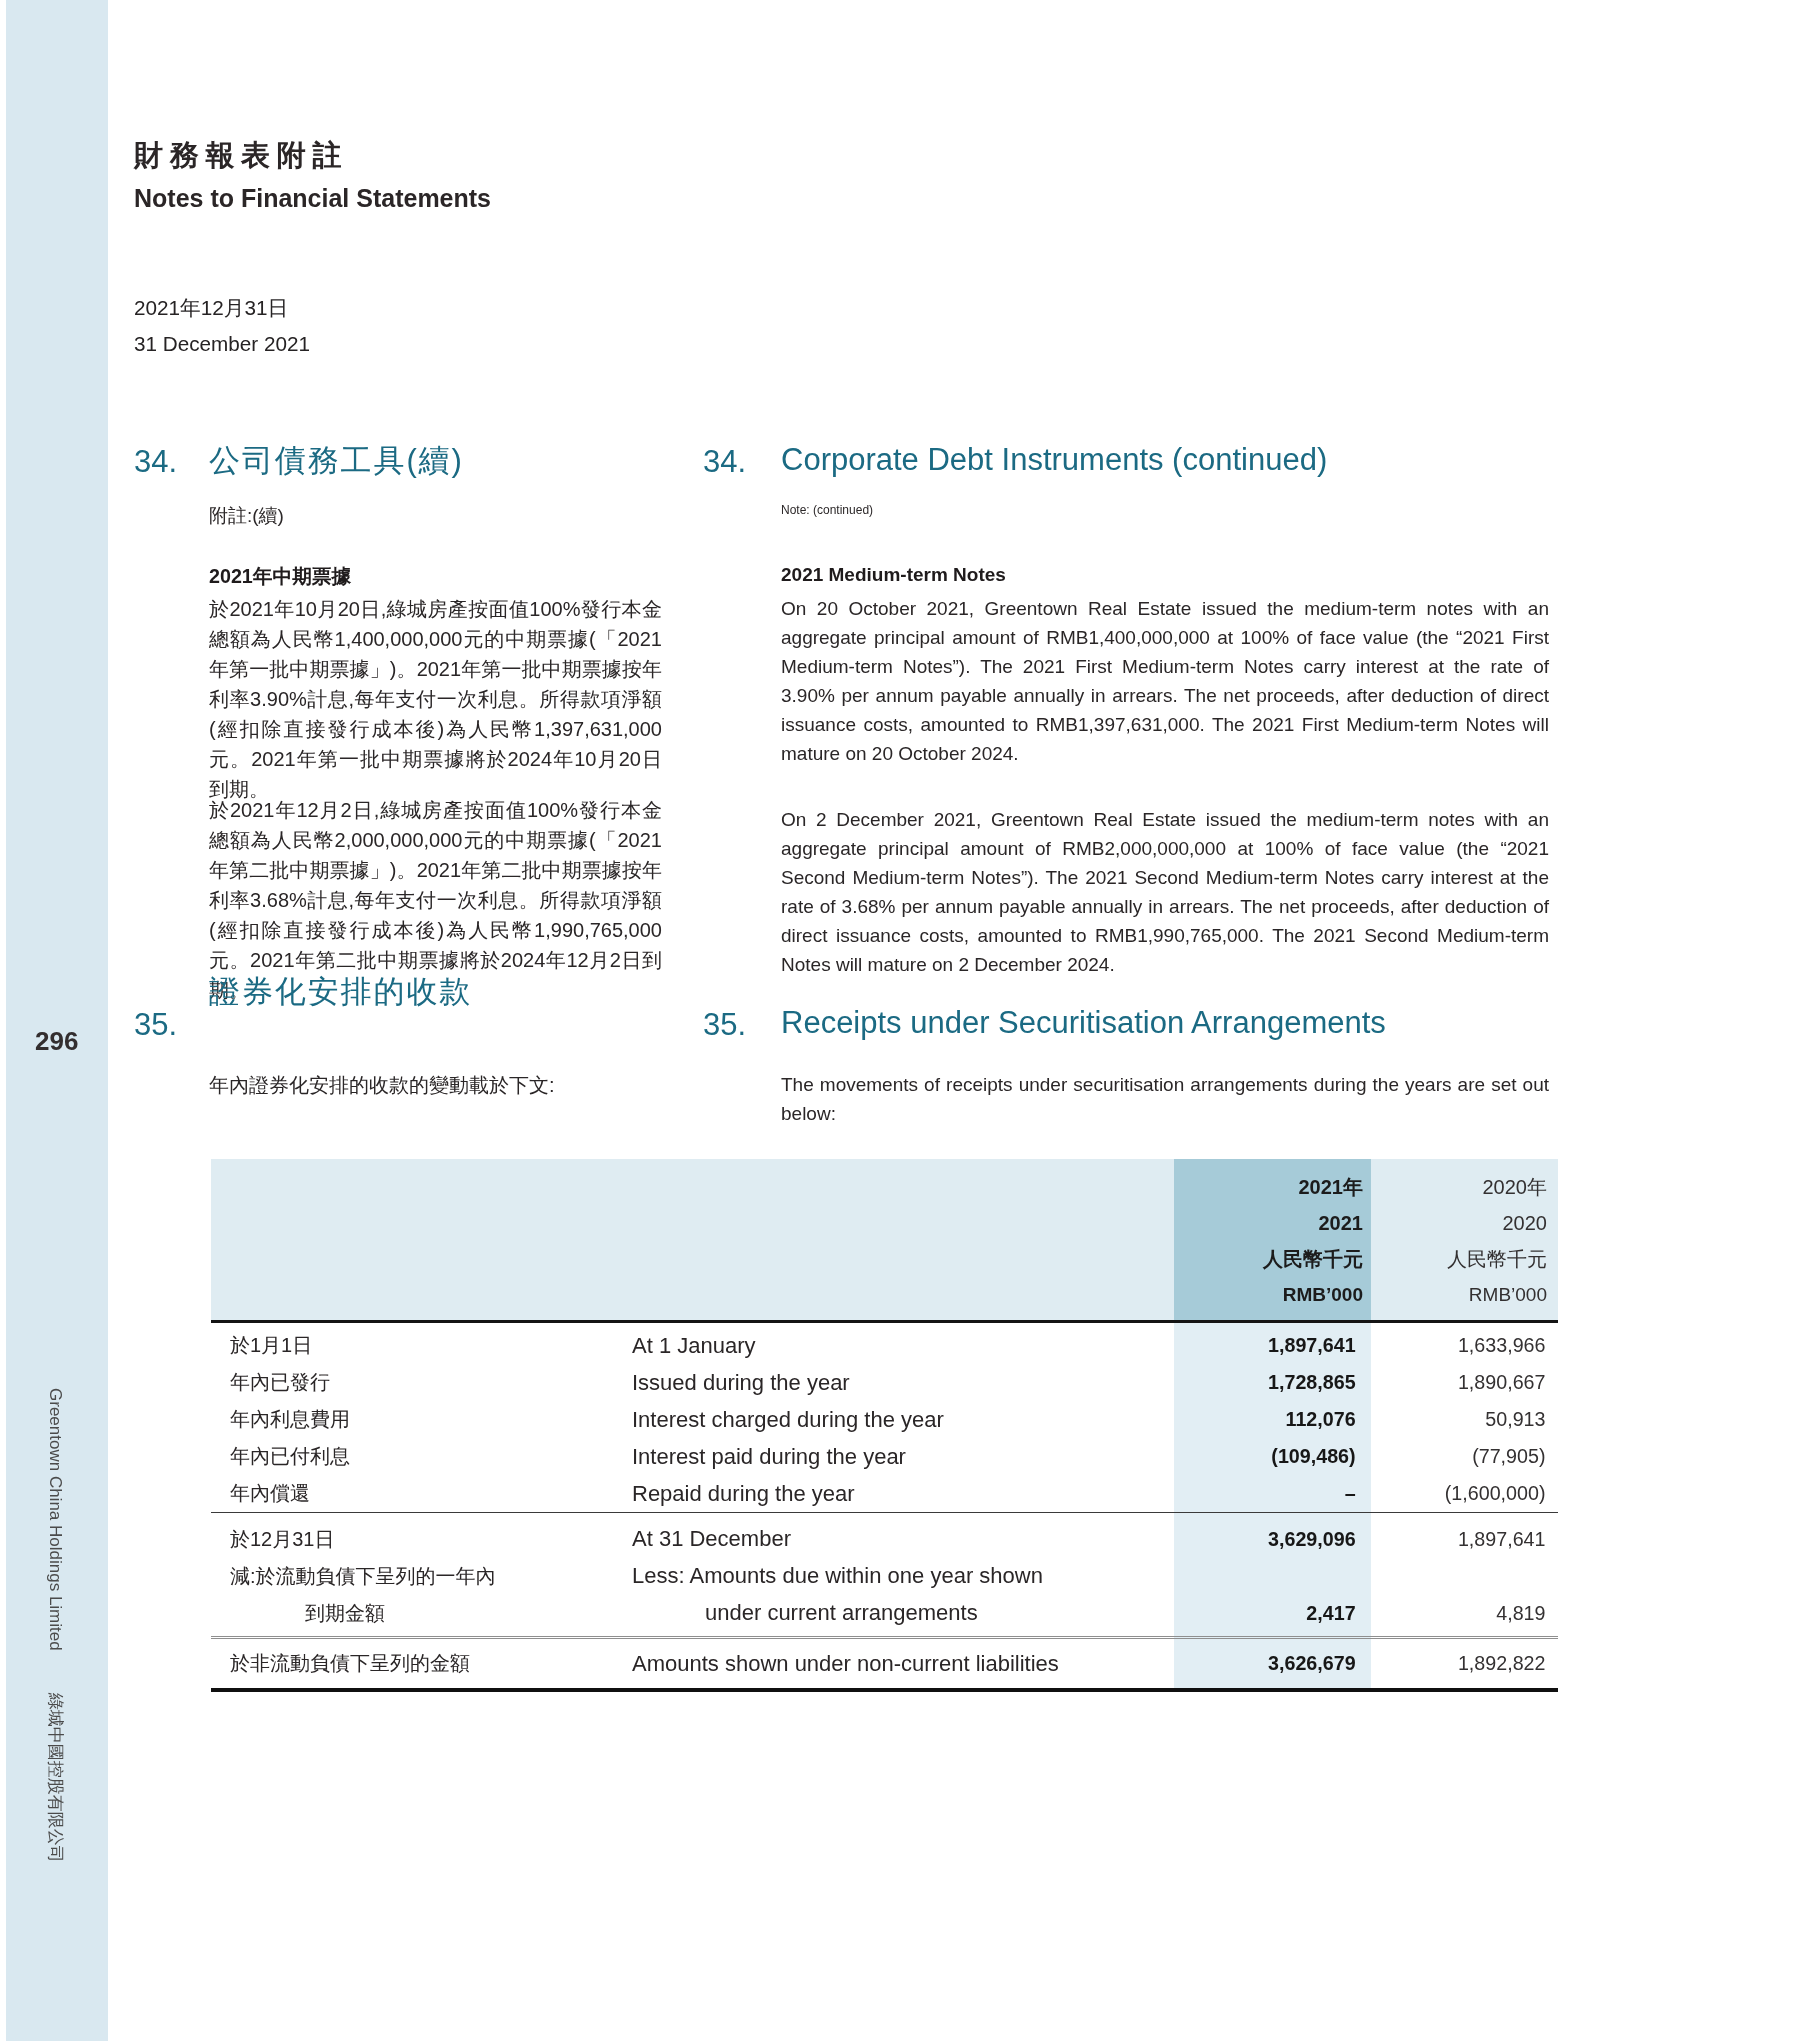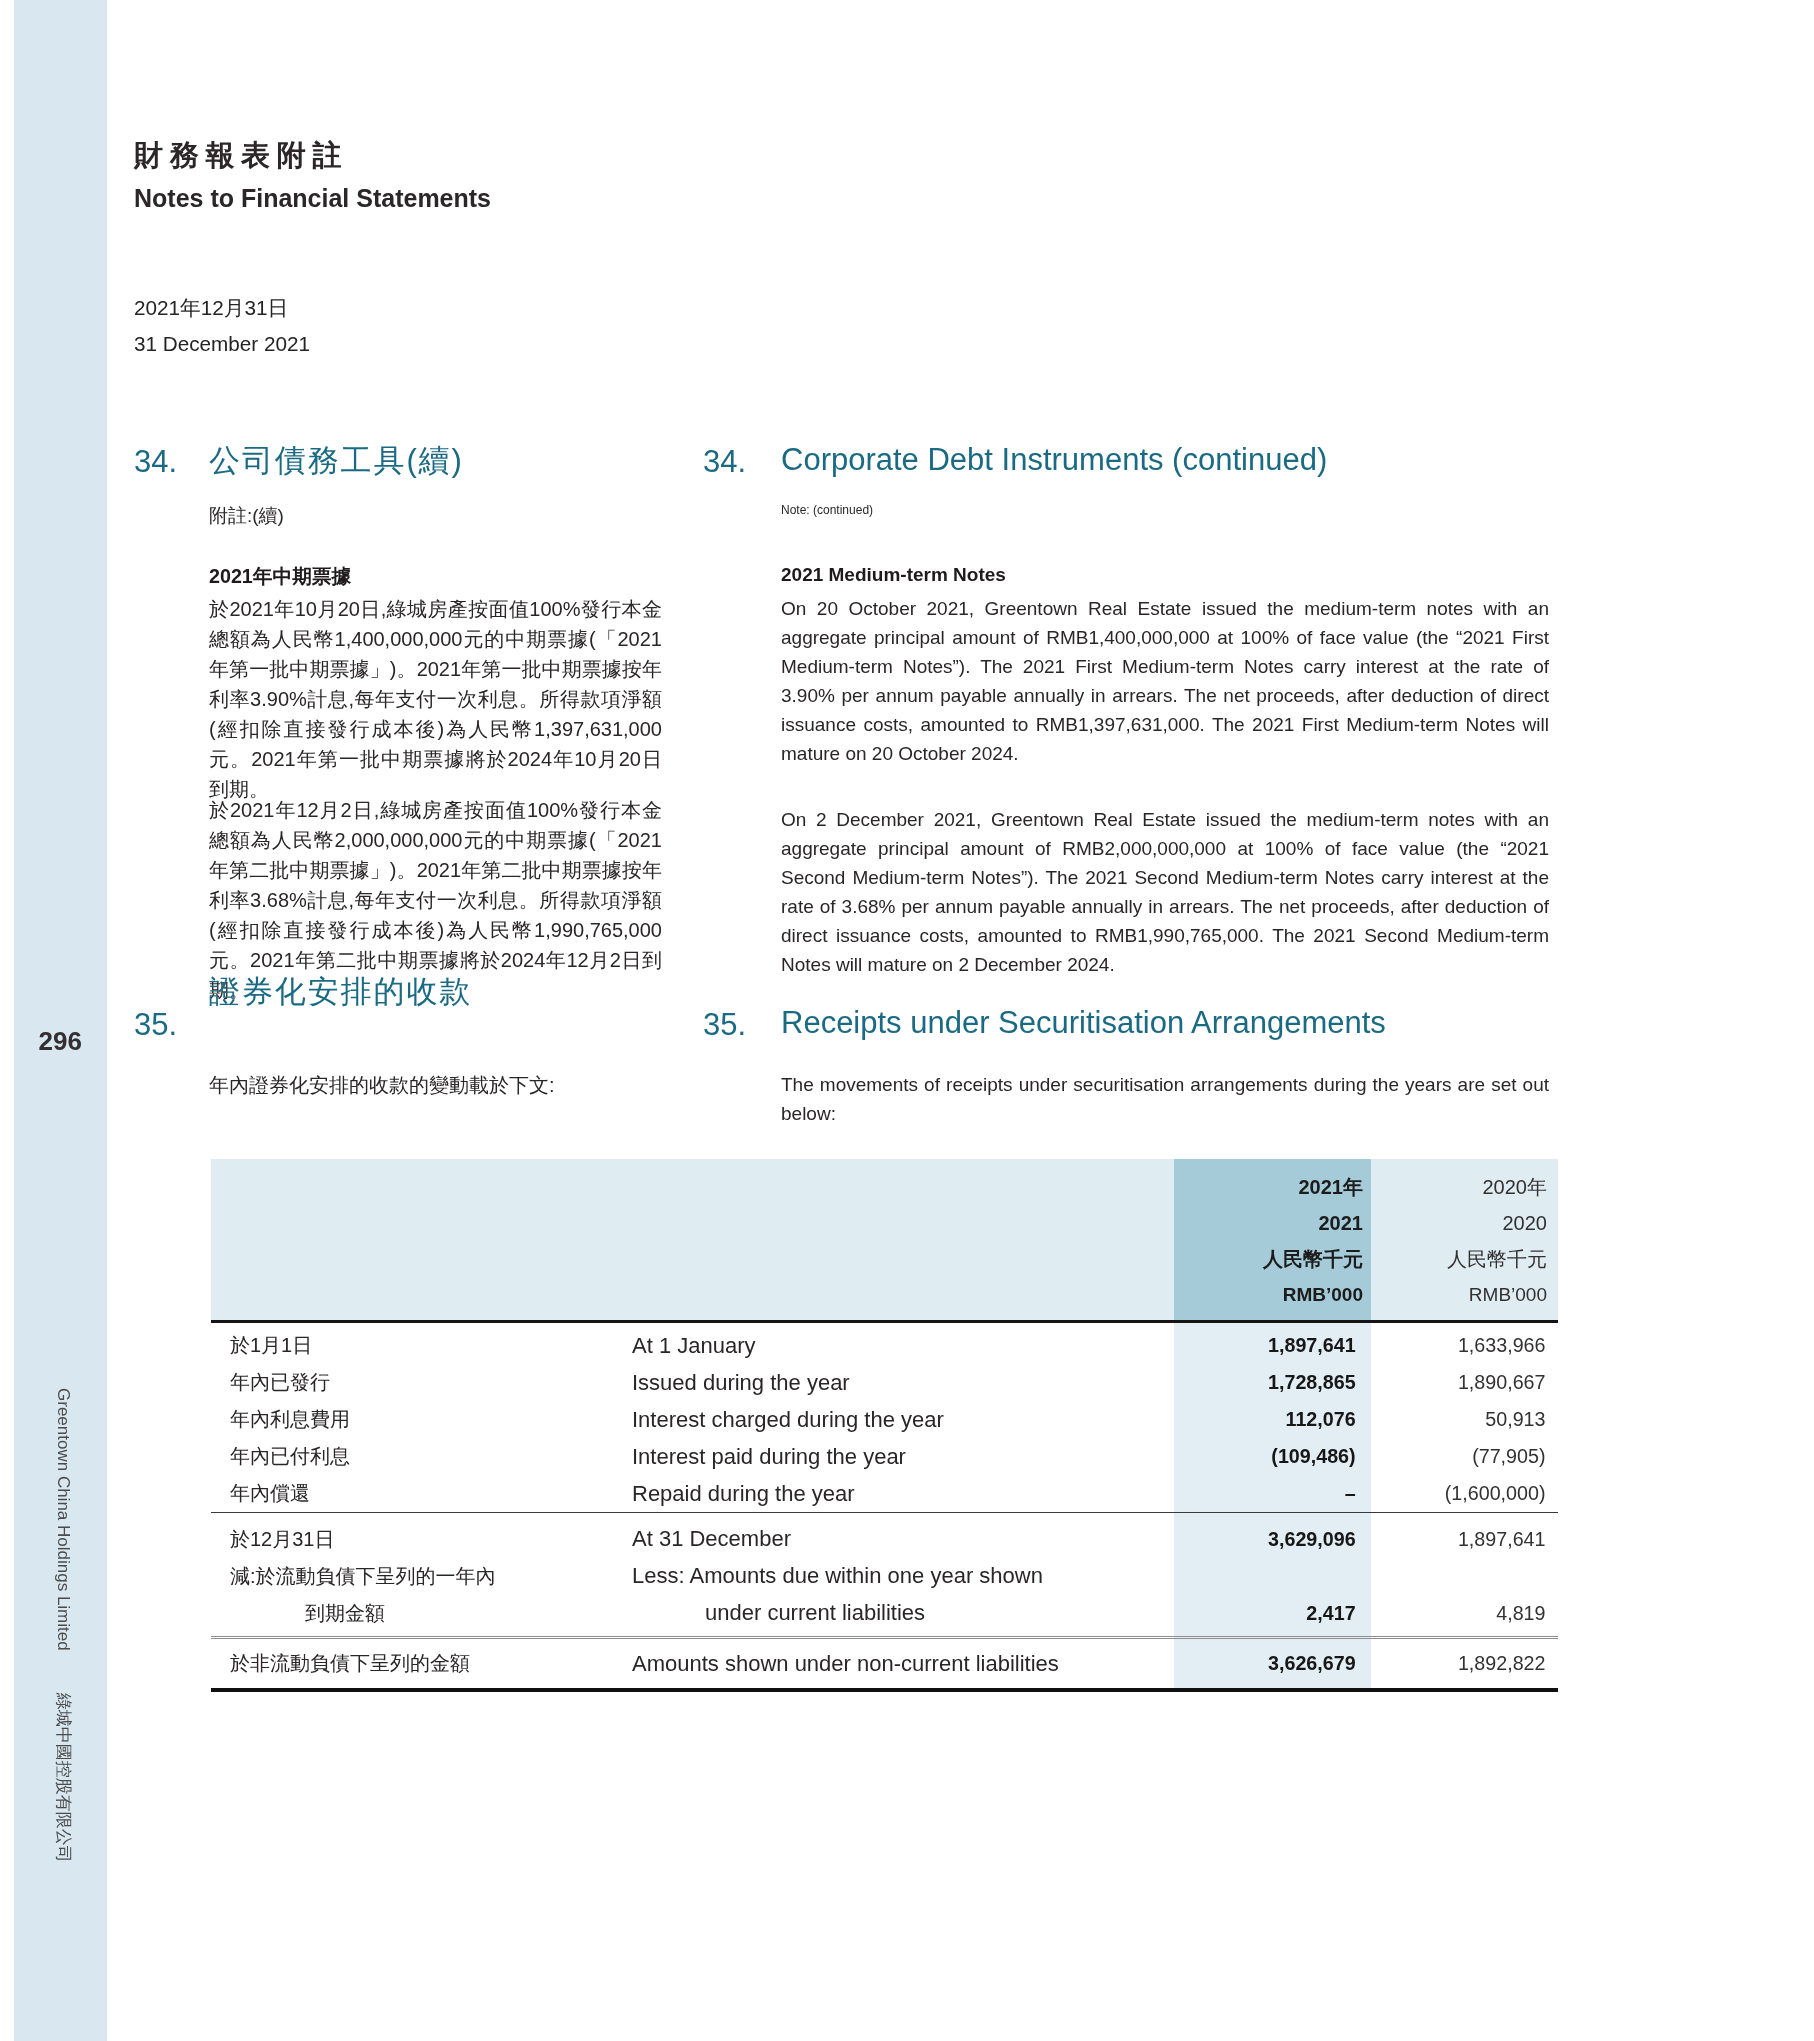--- a/index.html
+++ b/index.html
@@ -1,21 +1,21 @@
 <!DOCTYPE html>
 <html><head>
 <meta charset="utf-8">
 <style>
   * { box-sizing: border-box; margin: 0; padding: 0; }
   html,body { background:#ffffff; }
   body { font-family: "Liberation Sans", sans-serif; color:#262324; }
   .page { position:relative; width:1815px; height:2041px; background:#ffffff; overflow:hidden; }
 
   
-  .sidebar { position:absolute; left:5.8px; top:0; width:93px; height:2041px; background:#d9e8f0;margin-left:8px; }
+  .sidebar { position:absolute; left:5.8px; top:0; width:102px; height:2041px; background:#d9e8f0; }
   .pageno { position:absolute; top:1026px; left:0; width:100%; text-align:center;
             font-weight:bold; font-size:26px; color:#332e2f; }
   .vert-company { position:absolute; left:61px; top:1388px; transform-origin:0 0;
             transform:rotate(90deg); white-space:nowrap; font-size:17px; color:#4b4b4b; }
   .vert-company .gap { display:inline-block; width:42px; }
 
   
   .doc-title-zh { position:absolute; left:134px; top:136px; font-family:"DejaVu Serif", serif;
             font-weight:bold; font-size:29px; letter-spacing:6.7px; color:#2b2627; }
   .doc-title-en { position:absolute; left:134px; top:184px; font-weight:bold; font-size:25px; color:#2b2627; }
@@ -167,21 +167,21 @@
           <div class="c-20">1,897,641</div>
         </div>
         <div class="trow">
           <div class="c-zh">減:於流動負債下呈列的一年內</div>
           <div class="c-en">Less: Amounts due within one year shown</div>
           <div class="c-21"></div>
           <div class="c-20"></div>
         </div>
         <div class="trow">
           <div class="c-zh indent-zh">到期金額</div>
-          <div class="c-en indent-en">under current liabilities</div>
+          <div class="c-en indent-en">under current arrangements</div>
           <div class="c-21">2,417</div>
           <div class="c-20">4,819</div>
         </div>
       </div>
 
       <div class="dbl-rule"></div>
 
       <div class="rowgroup g3">
         <div class="trow">
           <div class="c-zh">於非流動負債下呈列的金額</div>

